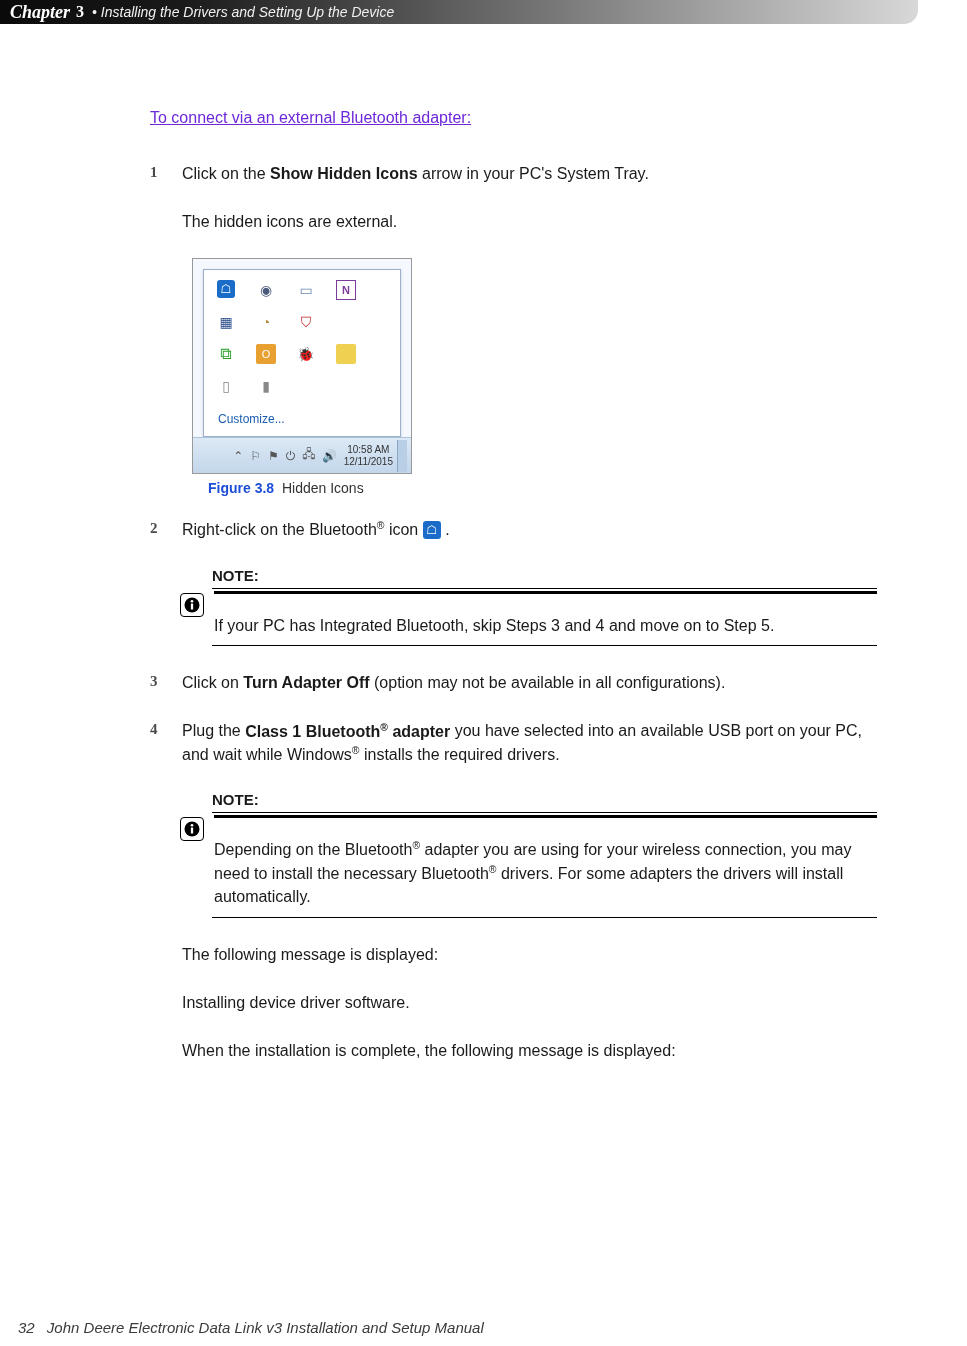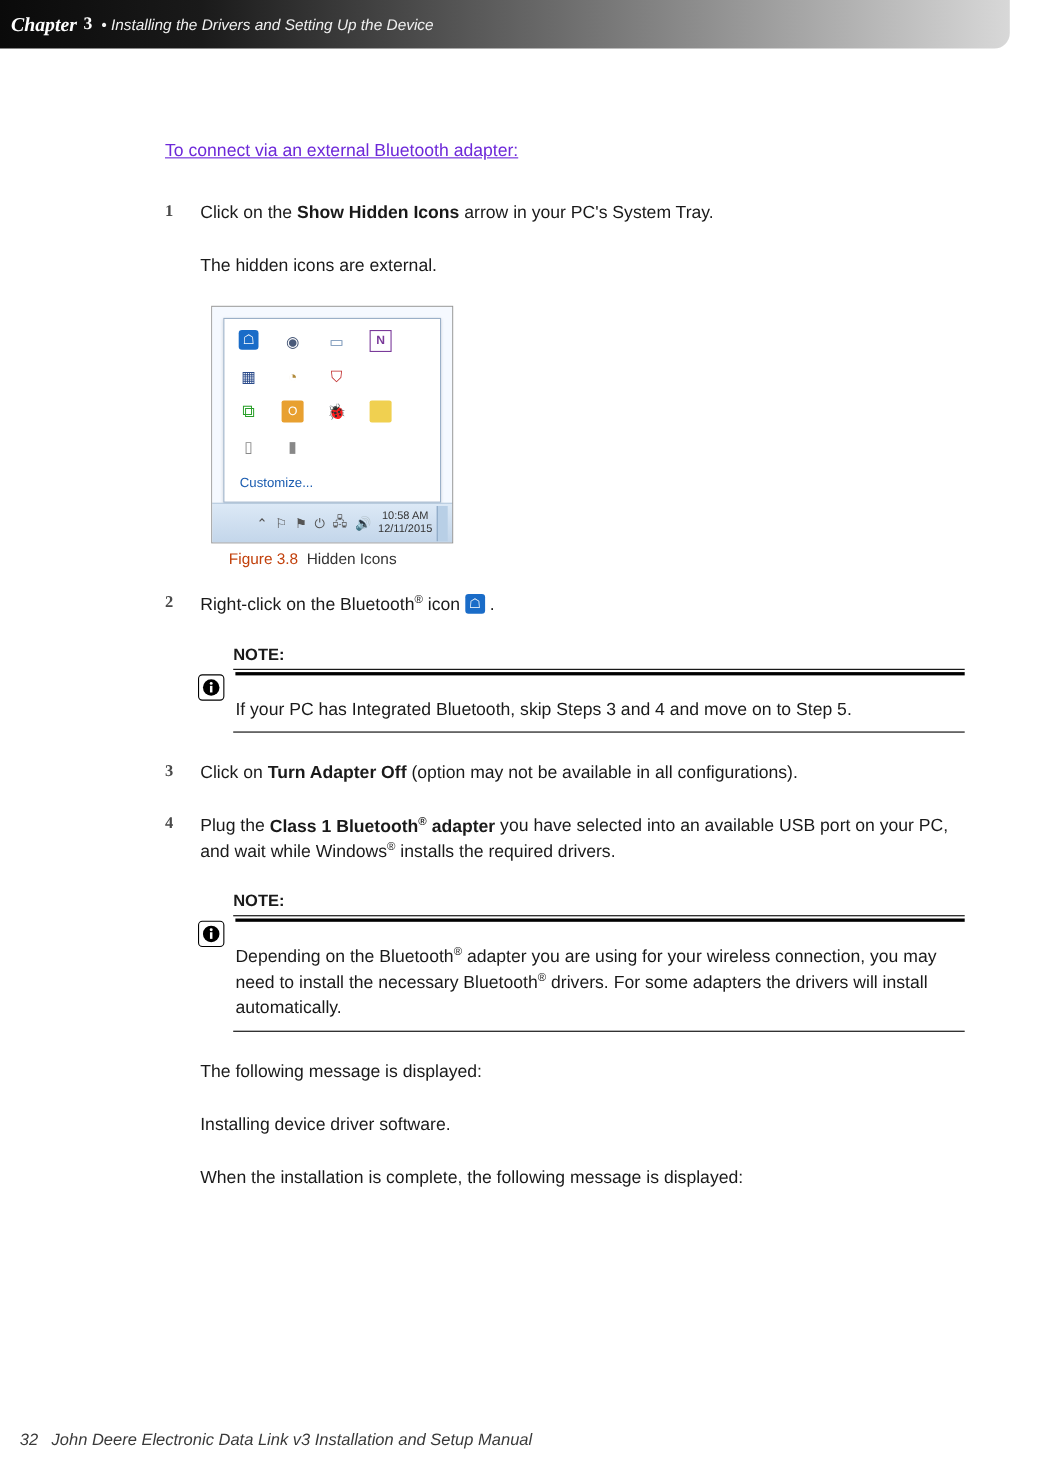--- a/index.html
+++ b/index.html
@@ -4,21 +4,21 @@
   <style>
     * { margin: 0; padding: 0; box-sizing: border-box; }
     body {
       width: 967px;
       height: 1346px;
       font-family: Arial, Helvetica, sans-serif;
       background: #ffffff;
       position: relative;
     }
     .header-bar {
-      height: 44px;
+      height: 24px;
       background: linear-gradient(to right, #0a0a0a 0%, #1a1a1a 20%, #6b6b6b 55%, #d8d8d8 100%);
       display: flex;
       align-items: center;
       color: #e8e8e8;
       font-size: 14px;
       padding-left: 10px;
       border-radius: 0 0 14px 0;
       width: 918px;
     }
     .header-bar .chapter-word {
@@ -129,21 +129,21 @@
       margin-right: 6px;
     }
     .taskbar .mini-row span { color: #555; font-size: 12px; }
     .taskbar .clock { text-align: center; font-size: 10px; line-height: 1.2; }
     .show-desktop { width: 10px; height: 32px; background: #b8cfe6; border-left: 1px solid #8aa6c4; margin-left: 4px; }
     .figure-caption {
       margin-top: 6px;
       margin-left: 16px;
       font-size: 14px;
     }
-    .figure-caption .fig-label { font-weight: normal; color: #c2410c; margin-top: 24px; }
+    .figure-caption .fig-label { font-weight: bold; color: #1d4ed8; margin-top: 24px; }
     .figure-caption .fig-text { color: #333; }
     .bt-icon {
       display: inline-flex;
       width: 18px;
       height: 18px;
       background: #1a6cc8;
       color: #fff;
       border-radius: 3px;
       align-items: center;
       justify-content: center;
@@ -190,21 +190,21 @@
     .note-body-wrap { flex: 1; }
     .note-body {
       font-size: 16px;
       line-height: 1.45;
       padding-top: 20px;
     }
     .note-bottom-rule { height: 1px; background: #000; margin-top: 8px; margin-left: 30px; }
     sup { font-size: 0.65em; vertical-align: super; }
     .footer {
       position: absolute;
-      bottom: 28px;
+      bottom: 10px;
       left: 18px;
       font-style: italic;
       font-size: 15px;
       color: #3a3a3a;
     }
     .footer .pn { font-weight: 500; margin-right: 8px; }
   </style>
 </head>
 <body>
 

